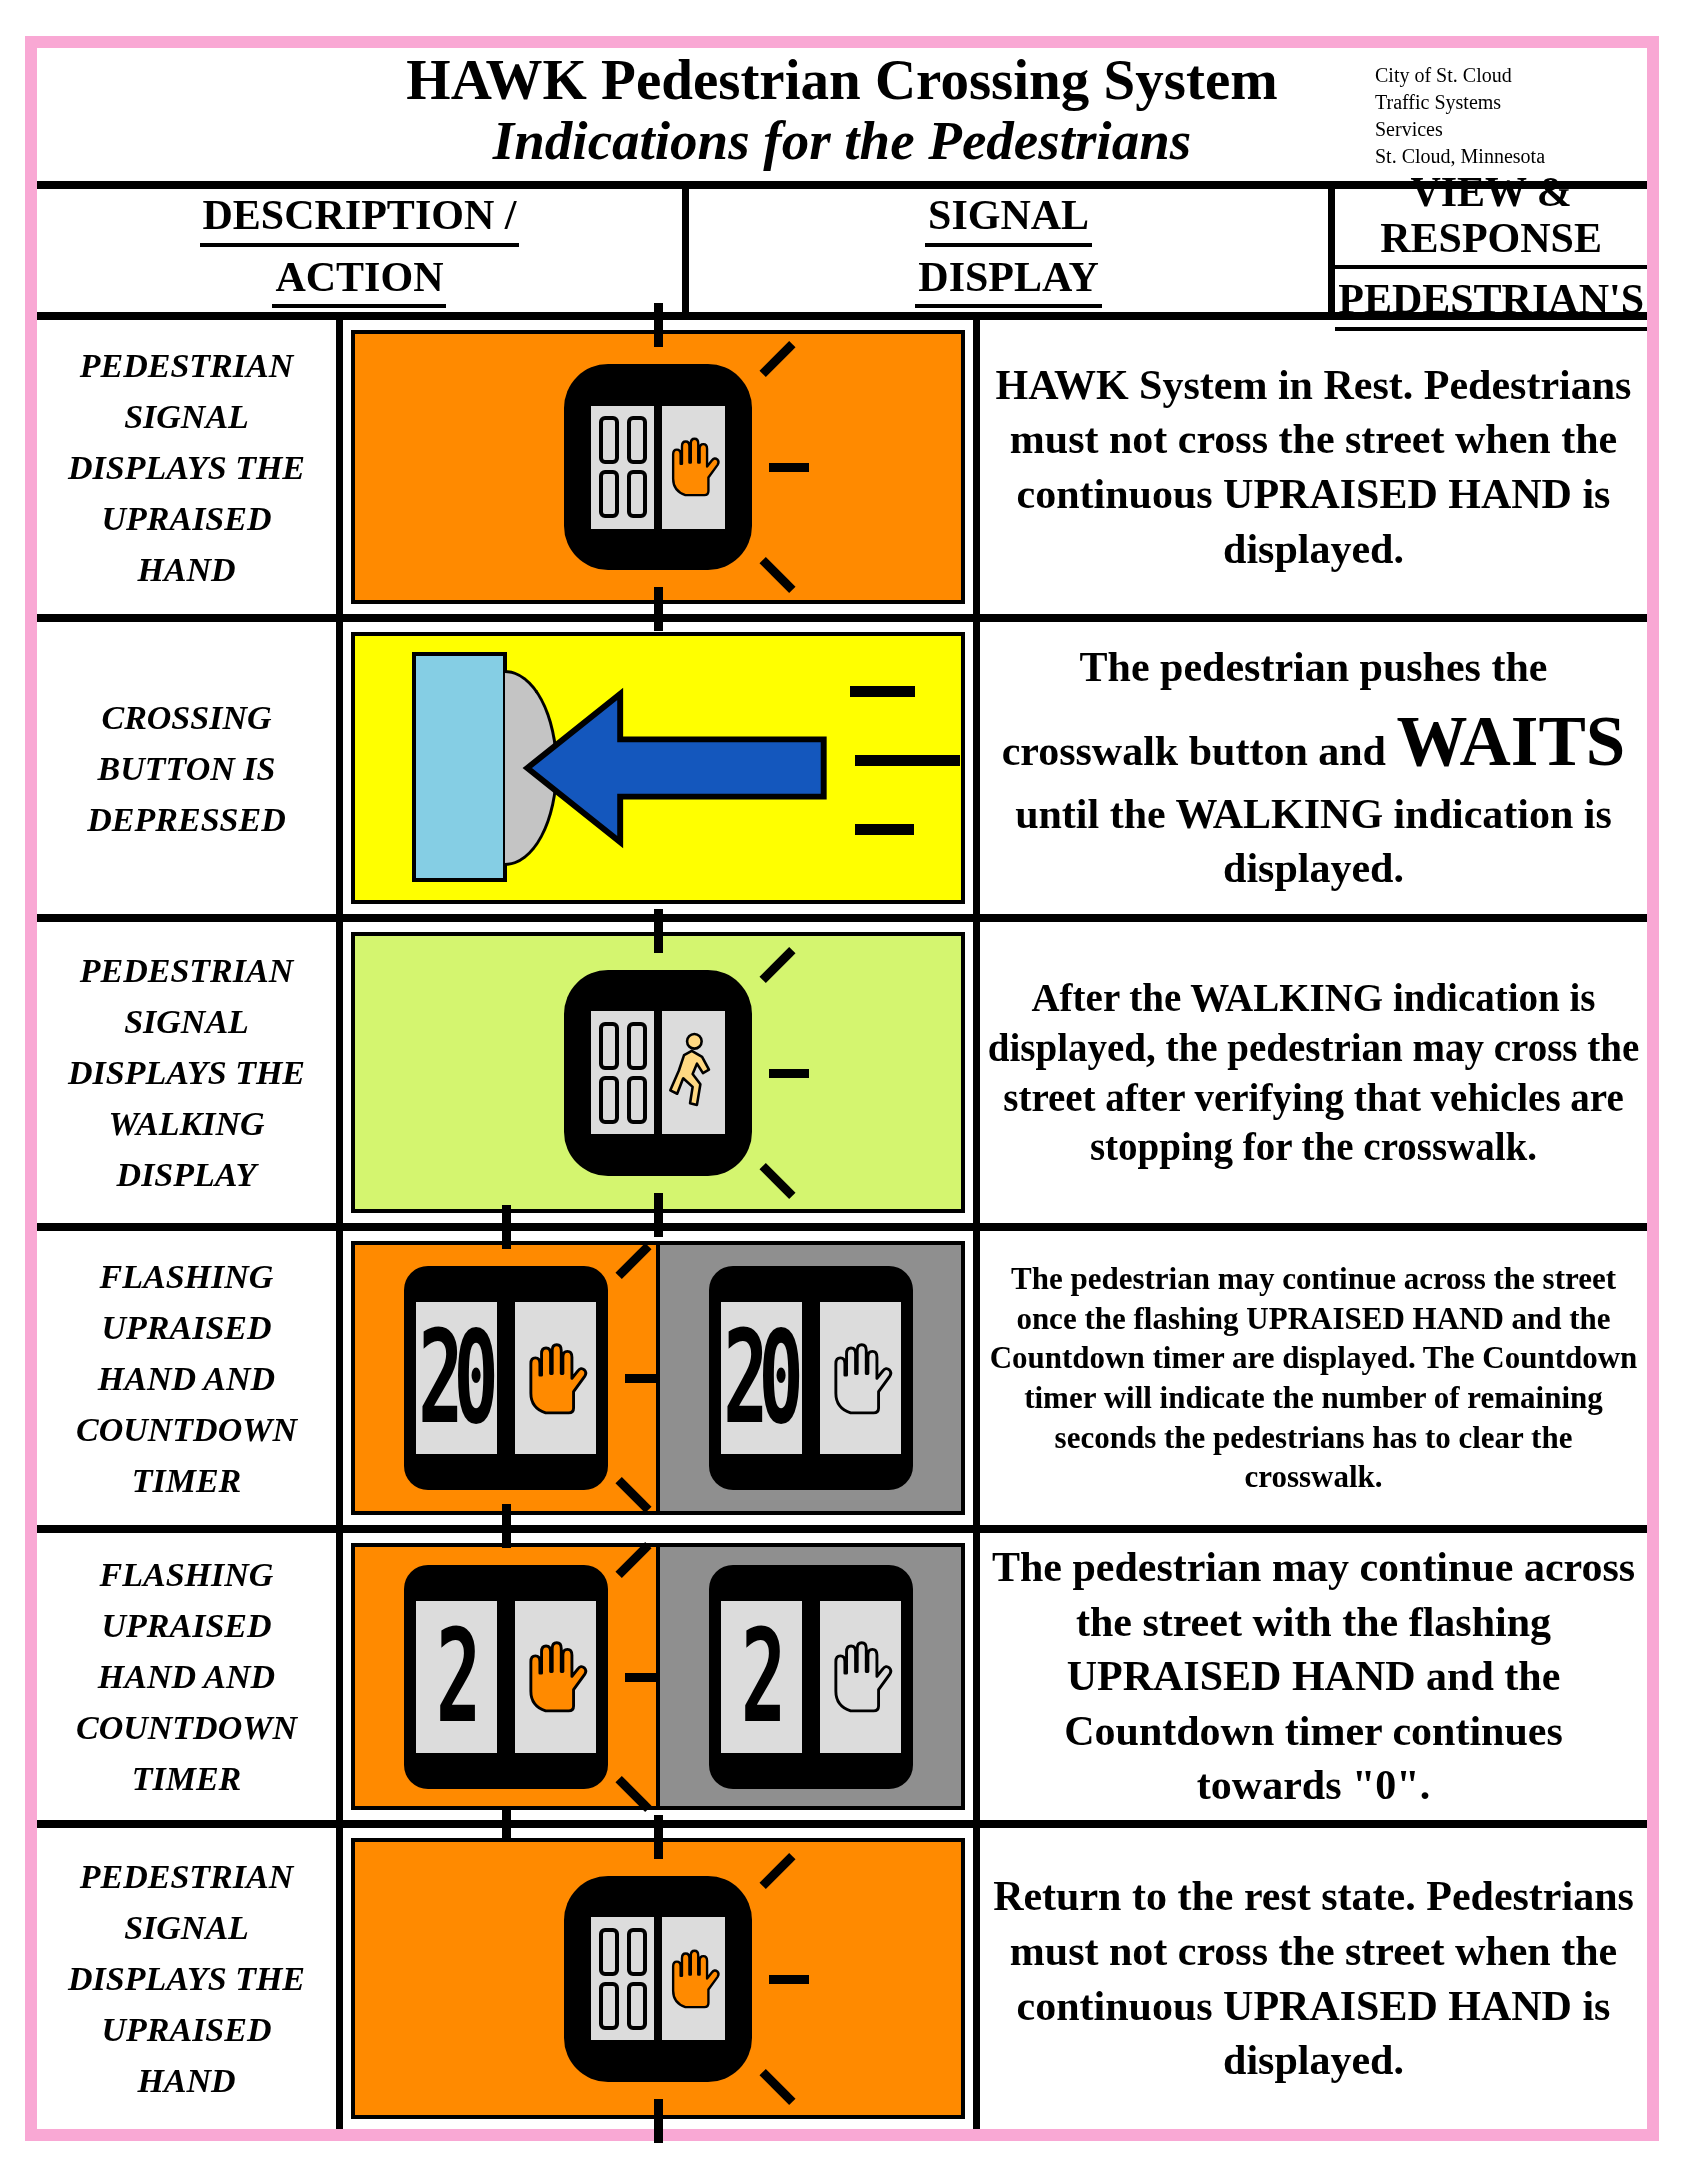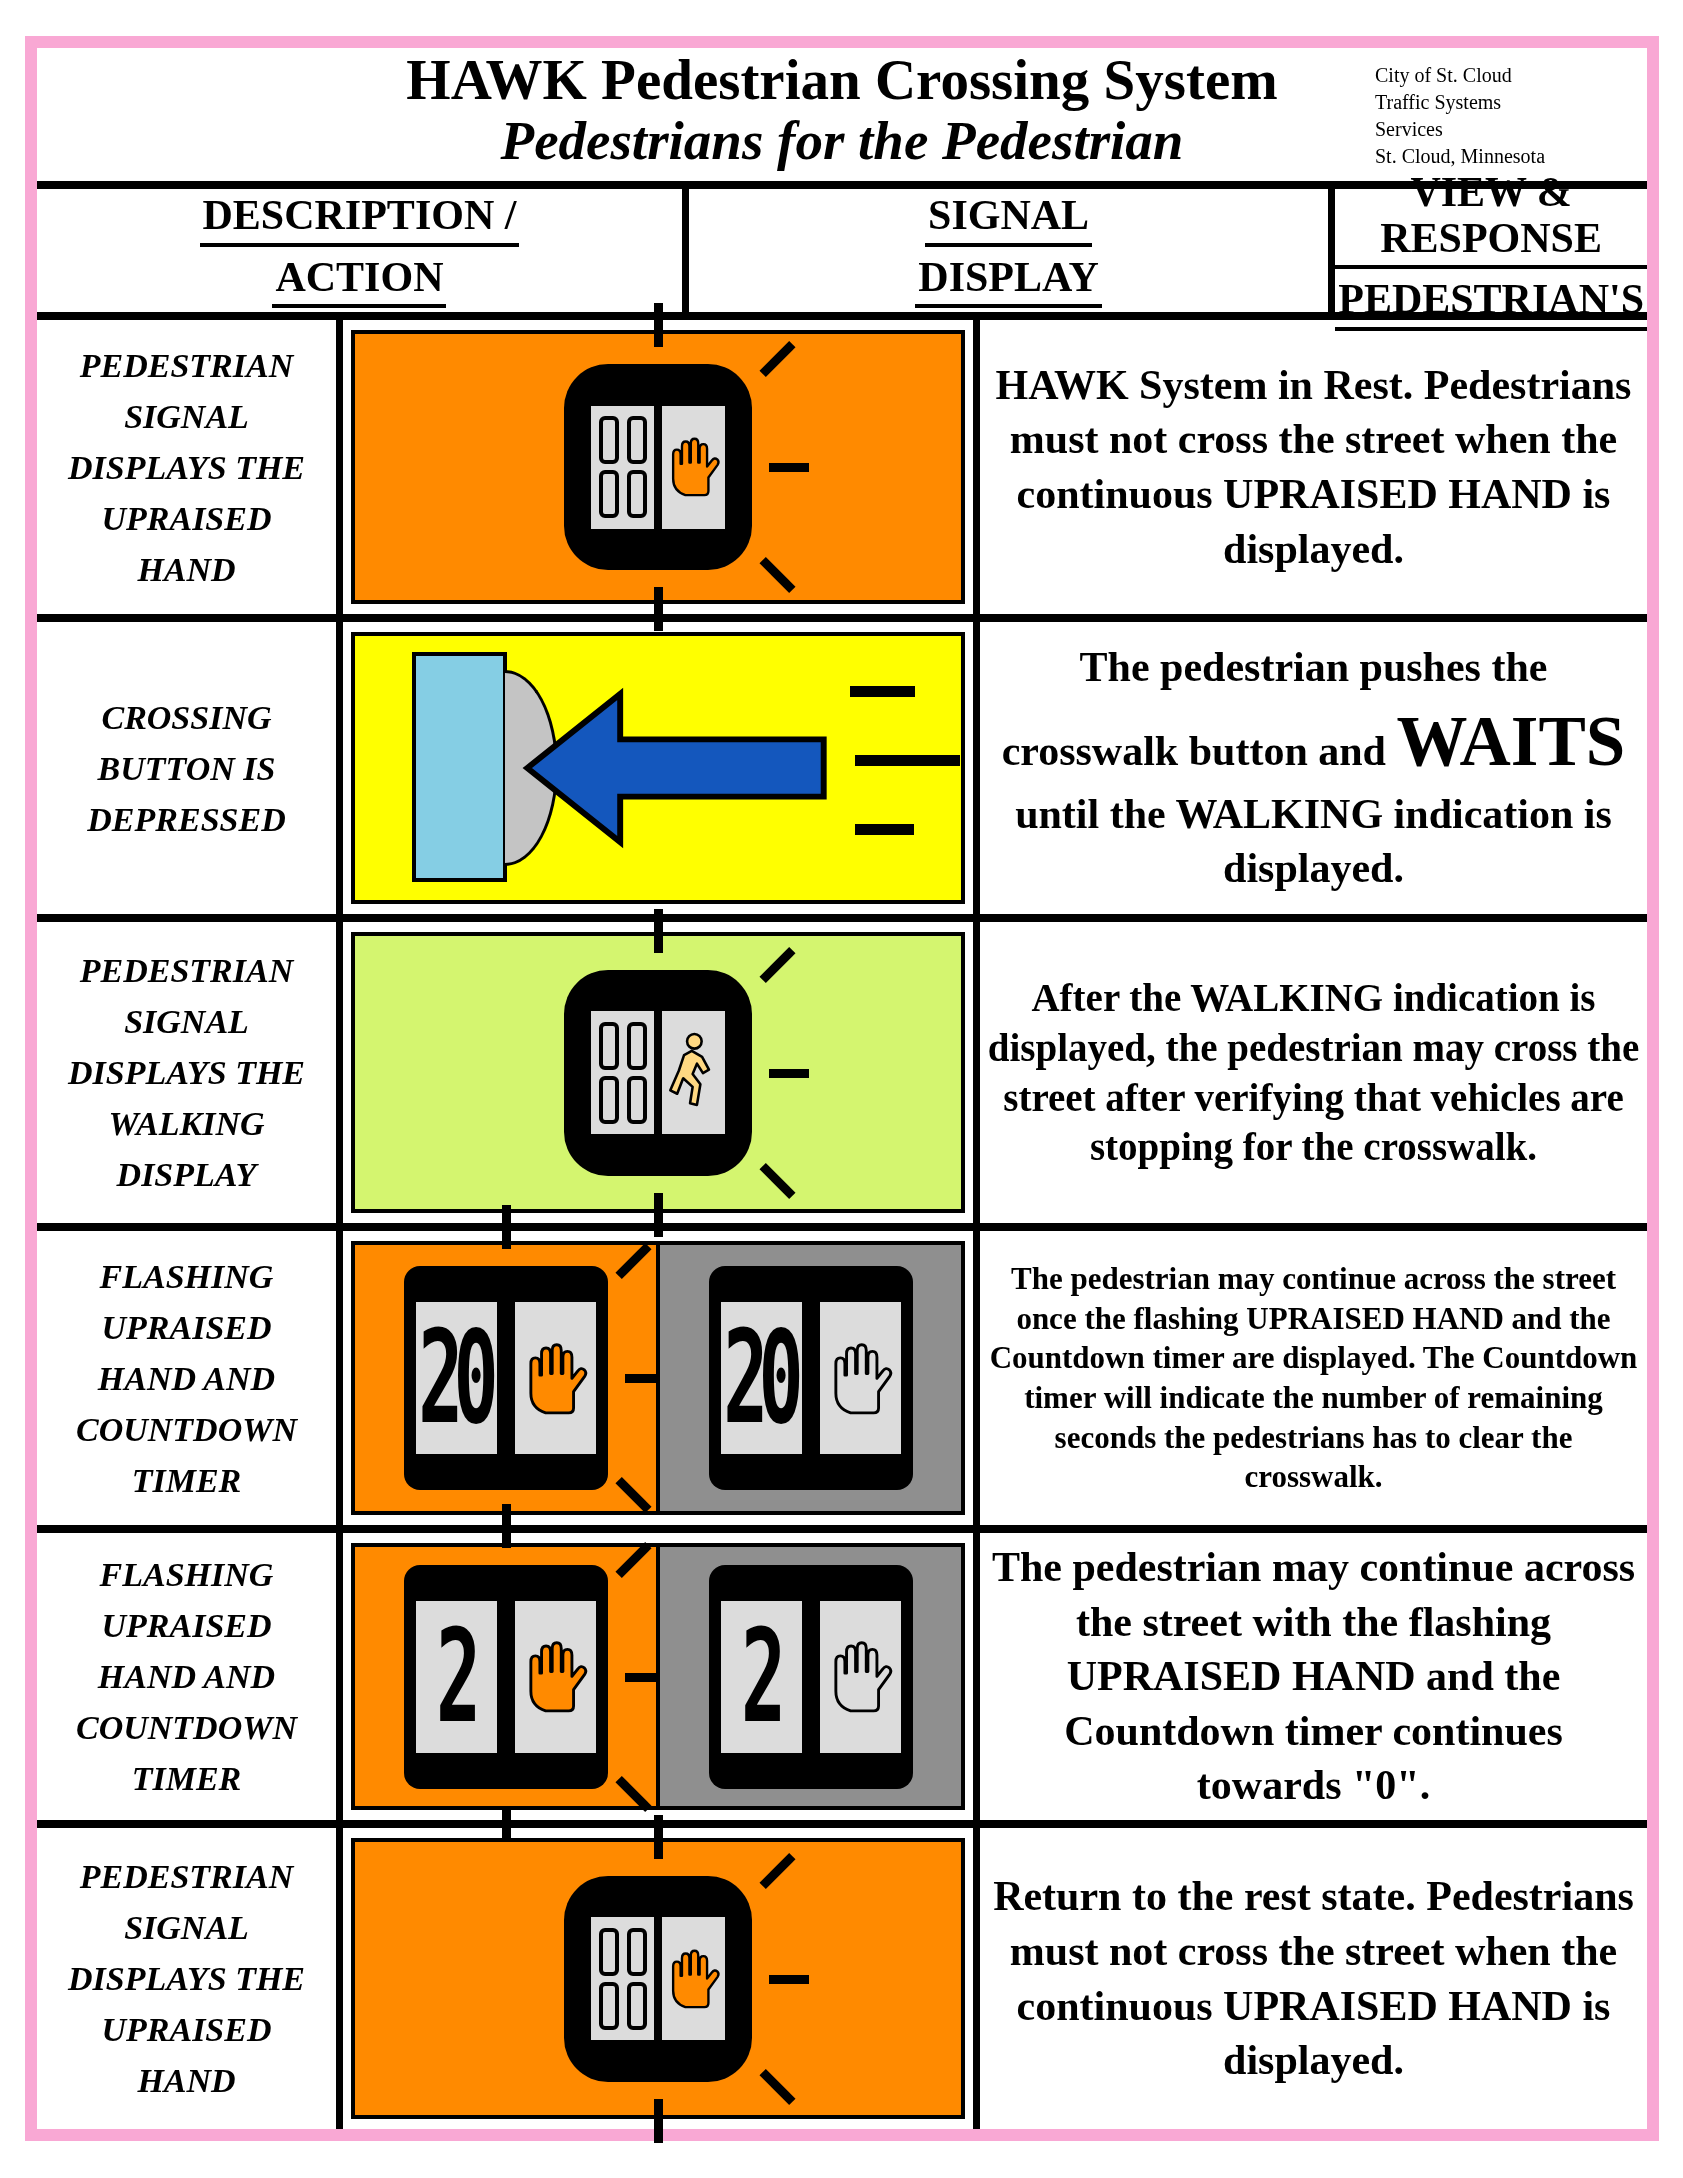--- a/index.html
+++ b/index.html
@@ -41,21 +41,21 @@
   .bg-yellow{background:var(--c-yellow);}
   .bg-green{background:var(--c-green);}
   .bg-gray{background:var(--c-gray);}
   .disp.split{display:flex;}
   .half{flex:1;position:relative;}
   .half.right{border-left:4px solid #000;}
 
   .sigwrap{position:absolute;left:50%;top:50%;transform:translate(-50%,-50%);}
   .signal{background:#000;display:flex;align-items:center;justify-content:center;position:relative;}
   .signal.small{width:188px;height:206px;border-radius:44px;gap:8px;}
-  .signal.large{width:204px;height:224px;border-radius:16px;gap:18px;}
+  .signal.large{width:204px;height:224px;border-radius:24px;gap:18px;}
   .panel{background:var(--c-panelGray);display:flex;align-items:center;justify-content:center;overflow:hidden;}
   .signal.small .panel{width:63px;height:123px;}
   .signal.large .panel{width:81px;height:152px;}
 
   .bdigits{display:flex;gap:8px;}
   .bdigit{display:flex;flex-direction:column;gap:6px;}
   .cell{display:block;width:20px;height:48px;border:4px solid #000;border-radius:6px;box-sizing:border-box;}
 
   .count{font-family:"DejaVu Sans Mono", monospace;font-weight:bold;font-size:75px;
          letter-spacing:-10px;text-indent:-5px;transform:scaleY(1.7);color:#000;}
@@ -91,21 +91,21 @@
 </style>
 </head>
 <body>
 
 <div class="page">
   <div class="sheet">
 
     <div class="title-block">
       <div class="titles">
         <div class="title">HAWK Pedestrian Crossing System</div>
-        <div class="subtitle">Pedestrians for the Pedestrian</div>
+        <div class="subtitle">Indications for the Pedestrians</div>
       </div>
       <div class="credit">City of St. Cloud
 Traffic Systems
 Services
 St. Cloud, Minnesota</div>
     </div>
 
     <div class="trow header-row">
       <div class="col c1 hcell">
         <span class="hl">DESCRIPTION /</span>

